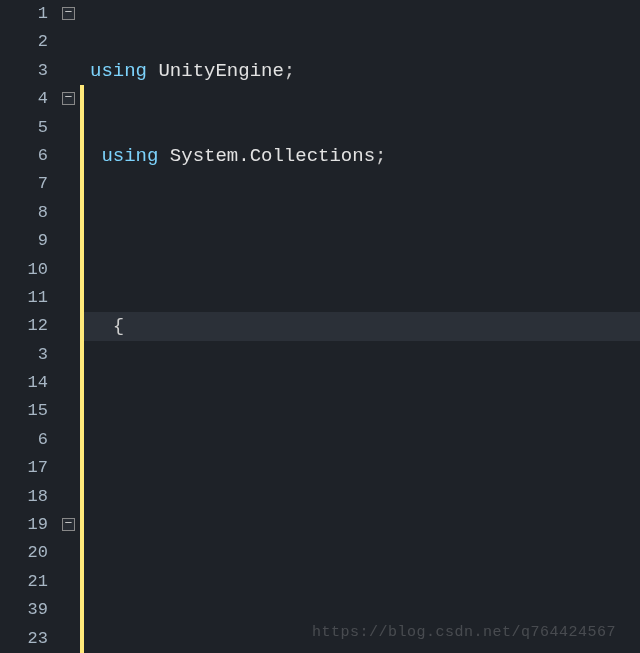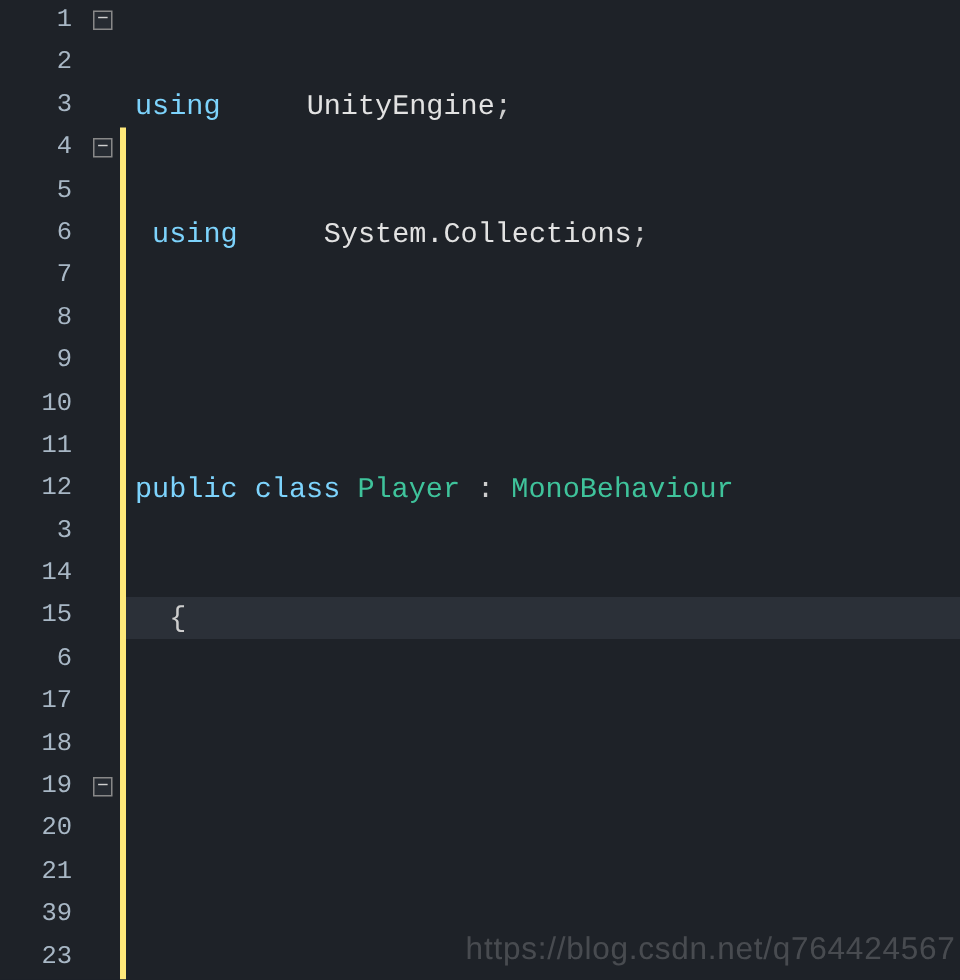--- a/index.html
+++ b/index.html
@@ -72,28 +72,28 @@
     height: 28.4px;
     line-height: 28.4px;
     padding-left: 6px;
   }
   .current-line {
     background: #2b3038;
   }
   .kw { color: #7dd3fc; }
   .cls { color: #3fc39b; }
   .sep { color: #cdcdcd; }
-  .ident { color: #e2e2e2; margin-left: 46px; }
+  .ident { color: #e2e2e2; }
   .watermark {
     position: absolute;
     bottom: 6px;
-    right: 3px;
-    font-size: 21px;
+    right: 24px;
+    font-size: 15px;
     color: rgba(200,200,200,0.25);
-    font-family: Liberation Sans, sans-serif;
+    font-family: Liberation Mono, monospace;
     letter-spacing: 0.5px;
   }
 </style>
 </head>
 <body>
 
 <div class="editor">
 
   <div class="gutter">
     <span class="ln">1</span>
@@ -128,21 +128,20 @@
   </div>
 
   <div class="modbar-col">
     <div class="modbar" style="top:85px;height:568px"></div>
   </div>
 
   <div class="code">
     <div class="code-line"><span class="kw">using</span> <span class="ident">UnityEngine</span><span class="sep">;</span></div>
     <div class="code-line"> <span class="kw">using</span> <span class="ident">System.Collections</span><span class="sep">;</span></div>
     <div class="code-line"></div>
-    <div class="code-line"><span class="kw">public</span> <span class="kw">class</span> <span class="cls">Player</span> <span class="sep">:</span> <span class="cls">MonoBehaviour</span></div>
     <div class="code-line current-line">  <span class="sep">{</span></div>
     <div class="code-line"></div>
     
     
     
     
     
     
     
     

